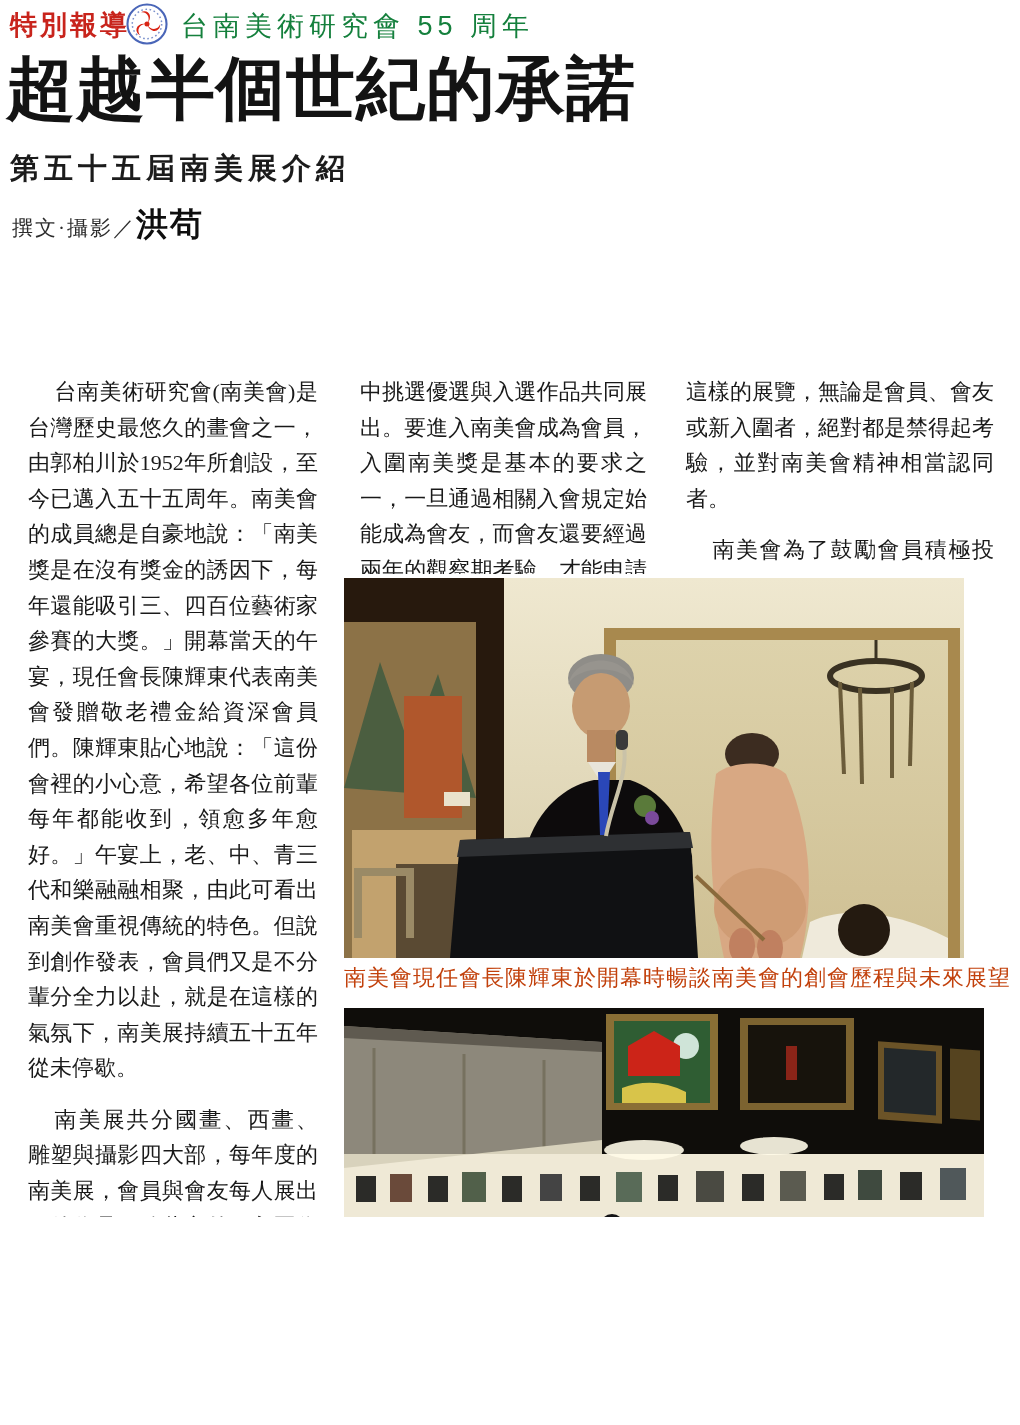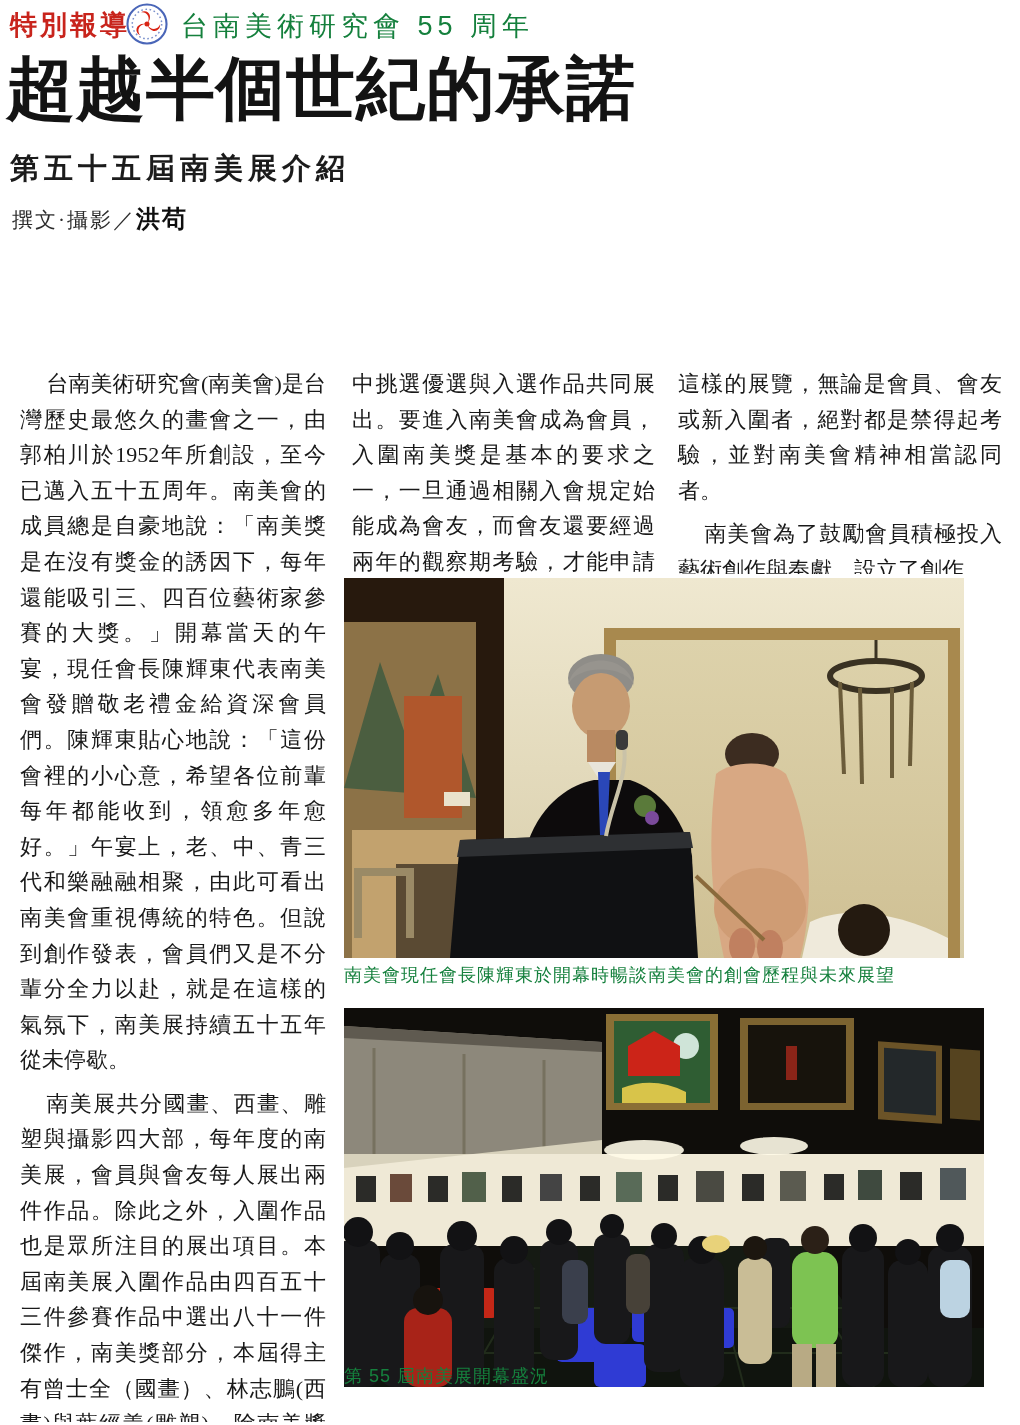--- a/index.html
+++ b/index.html
@@ -1,50 +1,50 @@
 <!DOCTYPE html>
 <html><head>
 <meta charset="utf-8">
 <style>
   html,body{margin:0;padding:0;background:#ffffff;}
-  .page{position:relative;width:1020px;height:1425px;background:#fff;overflow:hidden;
+  .page{position:relative;width:1020px;height:1217px;background:#fff;overflow:hidden;
         font-family:"Liberation Serif","DejaVu Serif",serif;border-radius:9px;}
 
   
   .header-tag{position:absolute;left:10px;top:7px;font-family:"Liberation Sans",sans-serif;
               font-weight:bold;font-size:27px;color:#c8241c;letter-spacing:3px;}
   .logo{position:absolute;left:126px;top:3px;width:42px;height:42px;}
   .header-title{position:absolute;left:181px;top:8px;font-family:"Liberation Sans",sans-serif;
                 font-size:27px;color:#15803d;letter-spacing:5px;}
 
   
   .headline{position:absolute;left:6px;top:50px;font-size:69px;font-weight:900;color:#131313;
             letter-spacing:1px;line-height:1.15;font-family:"Liberation Serif","DejaVu Serif",serif;}
   .subtitle{position:absolute;left:10px;top:149px;font-family:"Liberation Sans",sans-serif;
             font-weight:bold;font-size:29px;color:#1b1b1b;letter-spacing:5px;}
   .byline{position:absolute;left:12px;top:203px;font-size:21px;color:#2c2c2c;letter-spacing:2px;}
-  .byline .author{font-family:"Liberation Sans",sans-serif;font-weight:bold;font-size:24px;color:#0e0e0e;}
+  .byline .author{font-family:"Liberation Sans",sans-serif;font-weight:bold;font-size:32px;color:#0e0e0e;}
 
   
   .col{position:absolute;top:358px;font-size:22px;line-height:35.6px;text-align:justify;
        color:#191919;overflow:hidden;}
   #col1{left:12px;width:322px;height:1064px;}
   #col2{left:344px;width:319px;height:216px;}
   #col3{left:670px;width:340px;height:216px;}
-  .col p{margin:8px;padding:0;font-family:Liberation Serif, serif;}
+  .col p{margin:16px;padding:0;font-family:Liberation Serif, serif;}
   .col p.indent{text-indent:1.2em;}
 
   
   .photo{position:absolute;overflow:hidden;background:#d9d0b2;}
   #photo1{left:344px;top:578px;width:620px;height:380px;}
   #photo2{left:344px;top:1008px;width:640px;height:379px;}
   .photo svg{display:block;width:100%;height:100%;}
 
-  .caption{position:absolute;font-family:"Liberation Sans",sans-serif;font-size:18px;
-           color:#15803d;letter-spacing:1px;}
+  .caption{position:absolute;font-family:"Liberation Sans",sans-serif;font-size:22px;
+           color:#c2410c;letter-spacing:1px;}
   #caption1{left:344px;top:963px;}
   #caption2{left:344px;top:1364px;}
 </style>
 </head>
 <body>
 
 <div class="page">
 
   <div class="header-tag">特別報導</div>
   <svg class="logo" viewBox="0 0 40 40">

